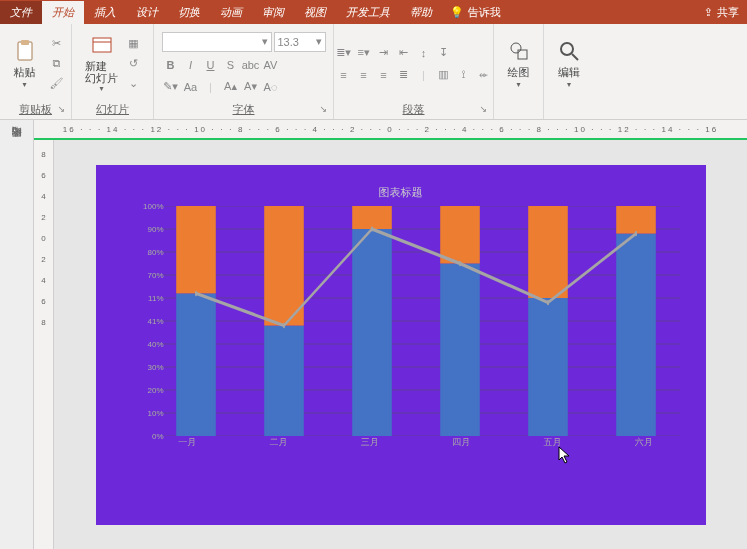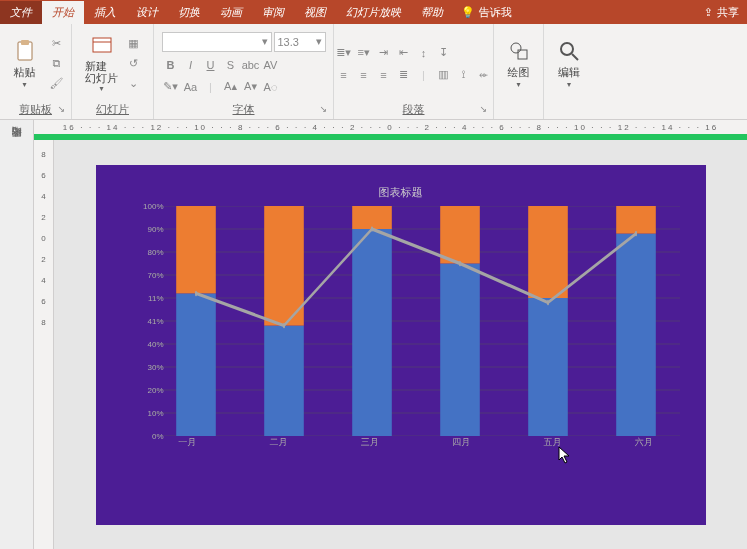--- a/index.html
+++ b/index.html
@@ -28,30 +28,30 @@
   .mini.sep { color: #ccc; }
   .fontbox { display: flex; gap: 2px; }
   .combo { background: #fff; border: 1px solid #c8c8c8; height: 20px; font-size: 11px; color: #888; display: flex; align-items: center; justify-content: space-between; padding: 0 3px; }
   .row { display: flex; gap: 2px; align-items: center; }
 
   
   .workarea { position: absolute; top: 120px; left: 0; right: 0; bottom: 0; display: flex; }
   .leftstrip { width: 34px; background: #eee; border-right: 1px solid #d0cece; display: flex; flex-direction: column; align-items: center; }
   .leftstrip .arrow { font-size: 10px; color: #666; padding: 4px 0; }
   .leftstrip .vlabel { writing-mode: vertical-rl; font-size: 10px; color: #666; padding: 6px 0; transform: rotate(180deg); }
-  .rulerH { height: 20px; background: #f3f2f1; border-bottom: 6px solid #22c55e; position: relative; font-size: 8px; color: #666; overflow: hidden; display:flex; align-items:center; justify-content:center;}
+  .rulerH { height: 20px; background: #f3f2f1; border-bottom: 2px solid #22c55e; position: relative; font-size: 8px; color: #666; overflow: hidden; display:flex; align-items:center; justify-content:center;}
   .rulerH .ticks { letter-spacing: 2px; white-space: nowrap; }
   .rulerV { width: 20px; background: #f3f2f1; border-right: 1px solid #d0cece; font-size: 8px; color: #666; display:flex; flex-direction:column; align-items:center; justify-content:flex-start; padding-top:4px; }
   .rulerV span { margin: 6px 0; }
   .stage { flex: 1; display: flex; flex-direction: column; }
   .stageRow { flex: 1; display: flex; }
   .canvas { flex: 1; background: #e6e6e6; display: flex; align-items: center; justify-content: center; position: relative; }
 
   
-  .slide { background: #4c1d95; width: 610px; height: 360px; position: relative; }
+  .slide { background: #6d28d9; width: 610px; height: 360px; position: relative; }
   .chart { position: absolute; left: 20px; top: 20px; right: 20px; bottom: 20px; color: #ccc; font-size: 9px; }
   .chartTitle { text-align: center; font-size: 11px; color: #ccc; margin-bottom: 6px; }
   .plot { position: relative; height: 230px; margin-left: 36px; margin-right: 6px; }
   .bar.s1 { fill: #4472c4; }
   .bar.s2 { fill: #ed7d31; }
   .linepath { stroke: #a5a5a5; stroke-width: 1.5; fill: none; }
   .ylab { position: absolute; left: -32px; width: 28px; text-align: right; font-size: 8px; color: #aaa; transform: translateY(50%); margin-left: 16px; }
   .xcats { display: flex; margin-left: 36px; margin-right: 6px; gap: 20px; }
   .xcats span { flex: 1; text-align: center; font-size: 9px; color: #aaa; }
   .legend { text-align: center; margin-top: 6px; font-size: 8px; color: #aaa; }
@@ -66,21 +66,21 @@
 
 <div class="titlebar">
   <div class="tab file">文件</div>
   <div class="tab active">开始</div>
   <div class="tab">插入</div>
   <div class="tab">设计</div>
   <div class="tab">切换</div>
   <div class="tab">动画</div>
   <div class="tab">审阅</div>
   <div class="tab">视图</div>
-  <div class="tab">幻灯片放映</div>
+  <div class="tab">开发工具</div>
   <div class="tab">帮助</div>
   <div class="tell">
     <span>💡</span>
     <span>告诉我</span>
   </div>
   <div class="spacer"></div>
   <div class="share">
     <span>⇪</span>
     <span>共享</span>
   </div>

